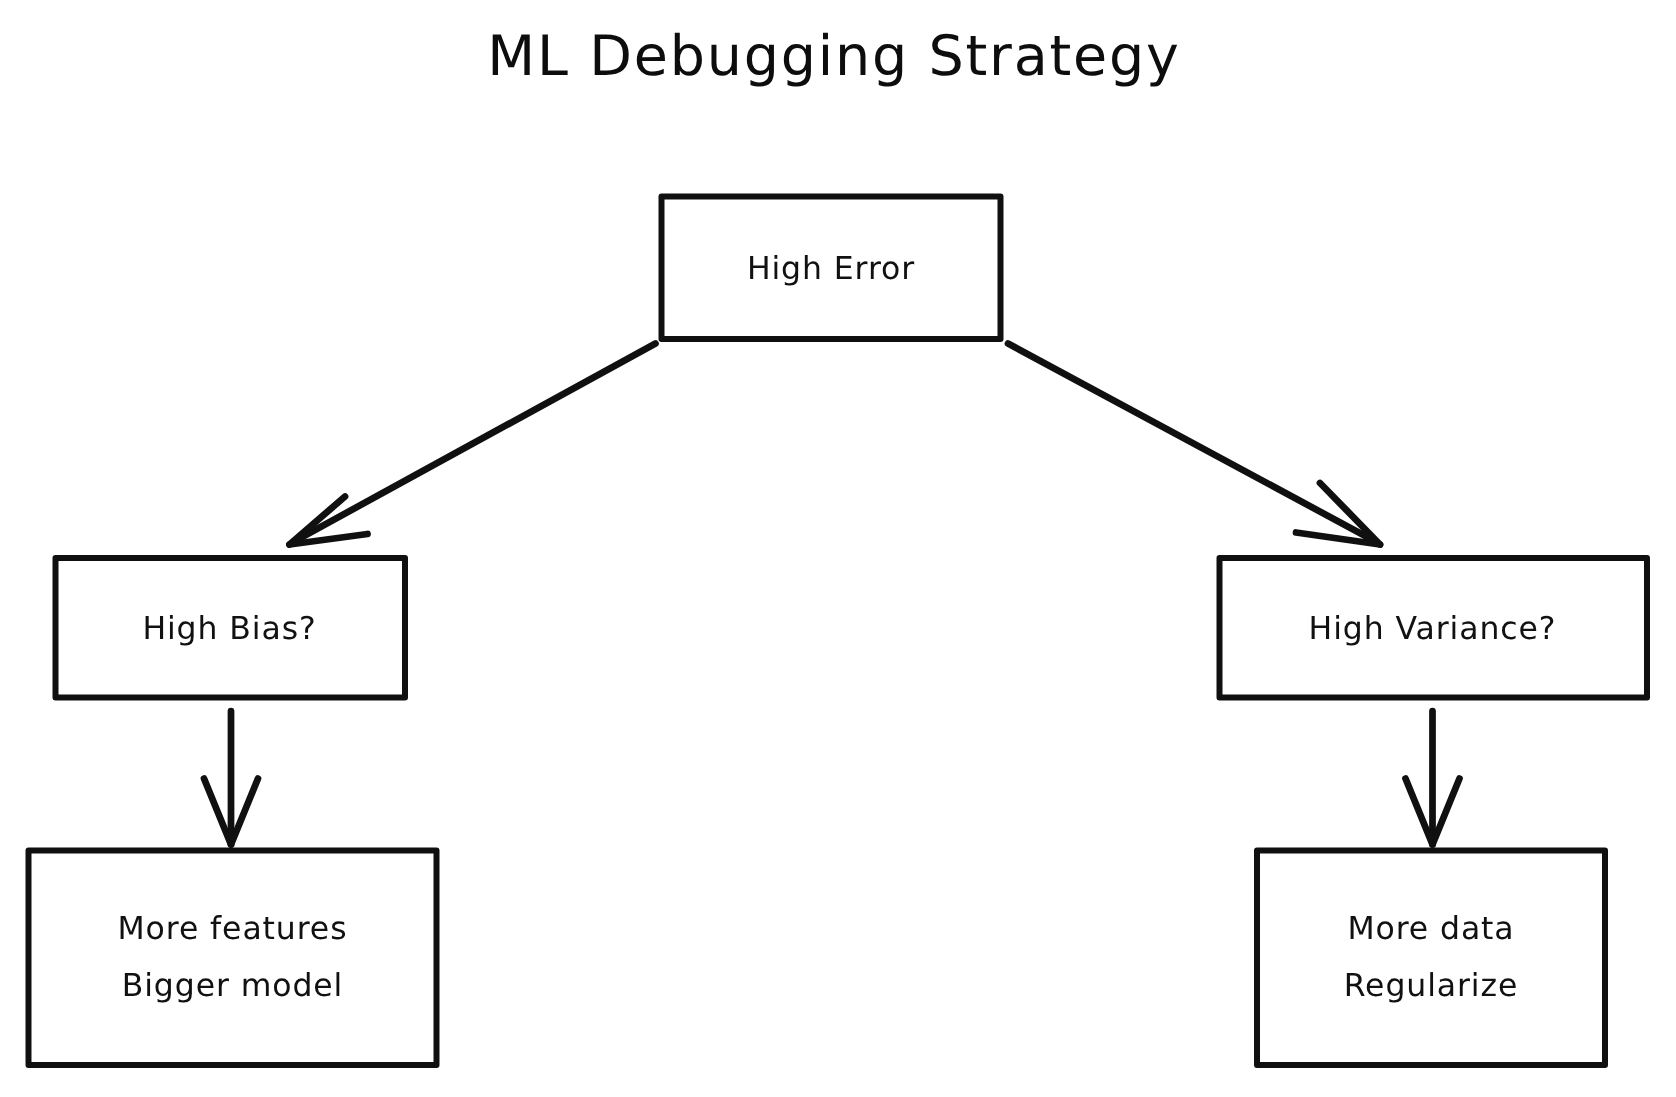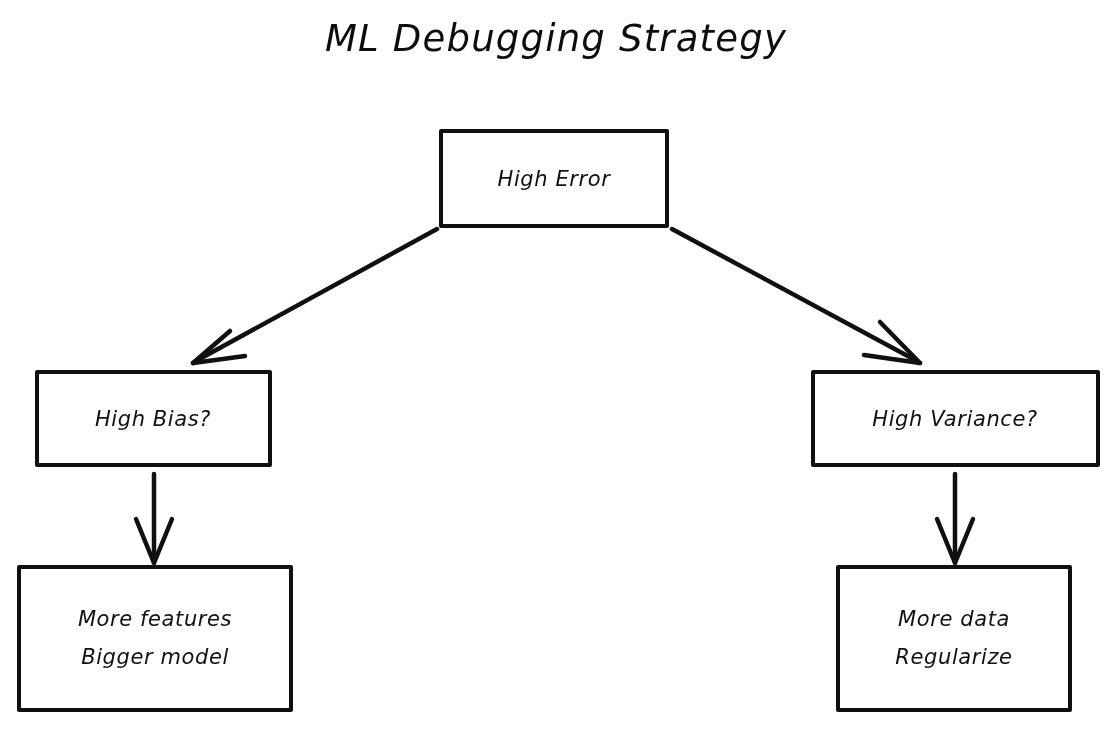--- a/index.html
+++ b/index.html
@@ -7,21 +7,20 @@
     padding: 0;
     background: #ffffff;
   }
   #canvas {
     position: relative;
     width: 1117px;
     height: 731px;
     background: #ffffff;
     overflow: hidden;
     font-family: "DejaVu Sans", sans-serif;
-    font-style: italic;
   }
   #diagram-svg {
     position: absolute;
     top: 0;
     left: 0;
     width: 1117px;
     height: 731px;
   }
   .node-text {
     font-family: "DejaVu Sans", sans-serif;

